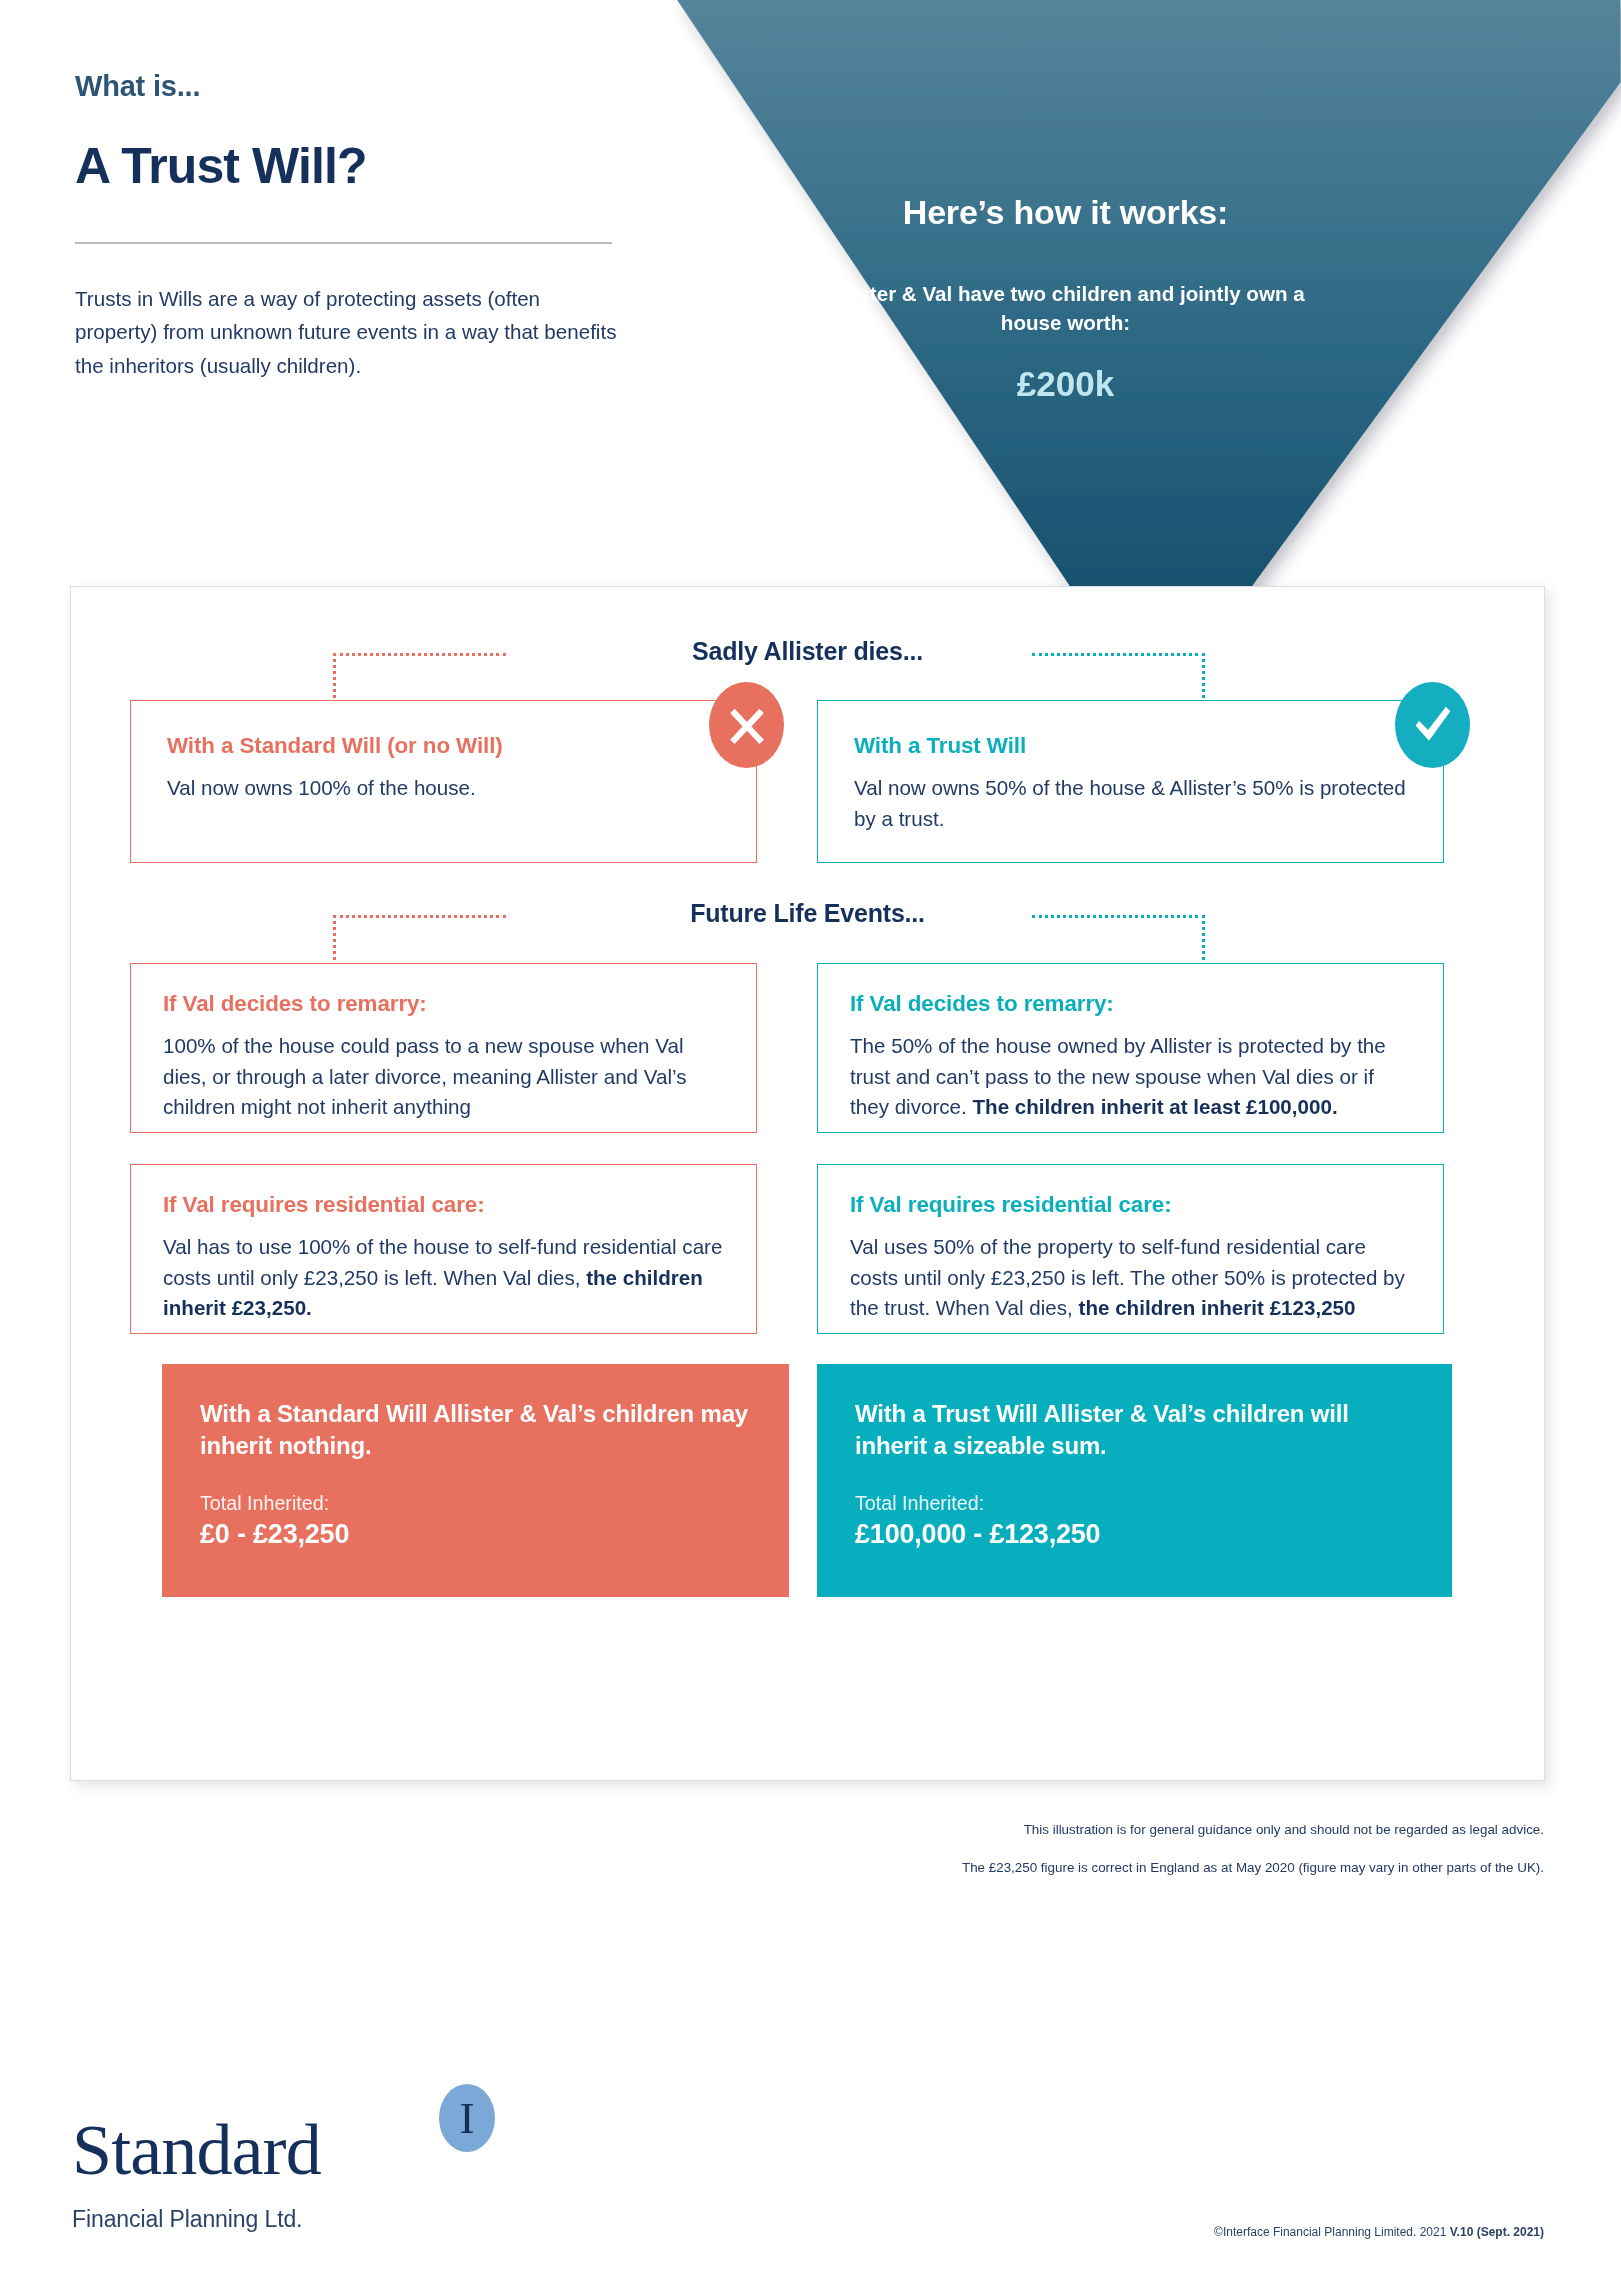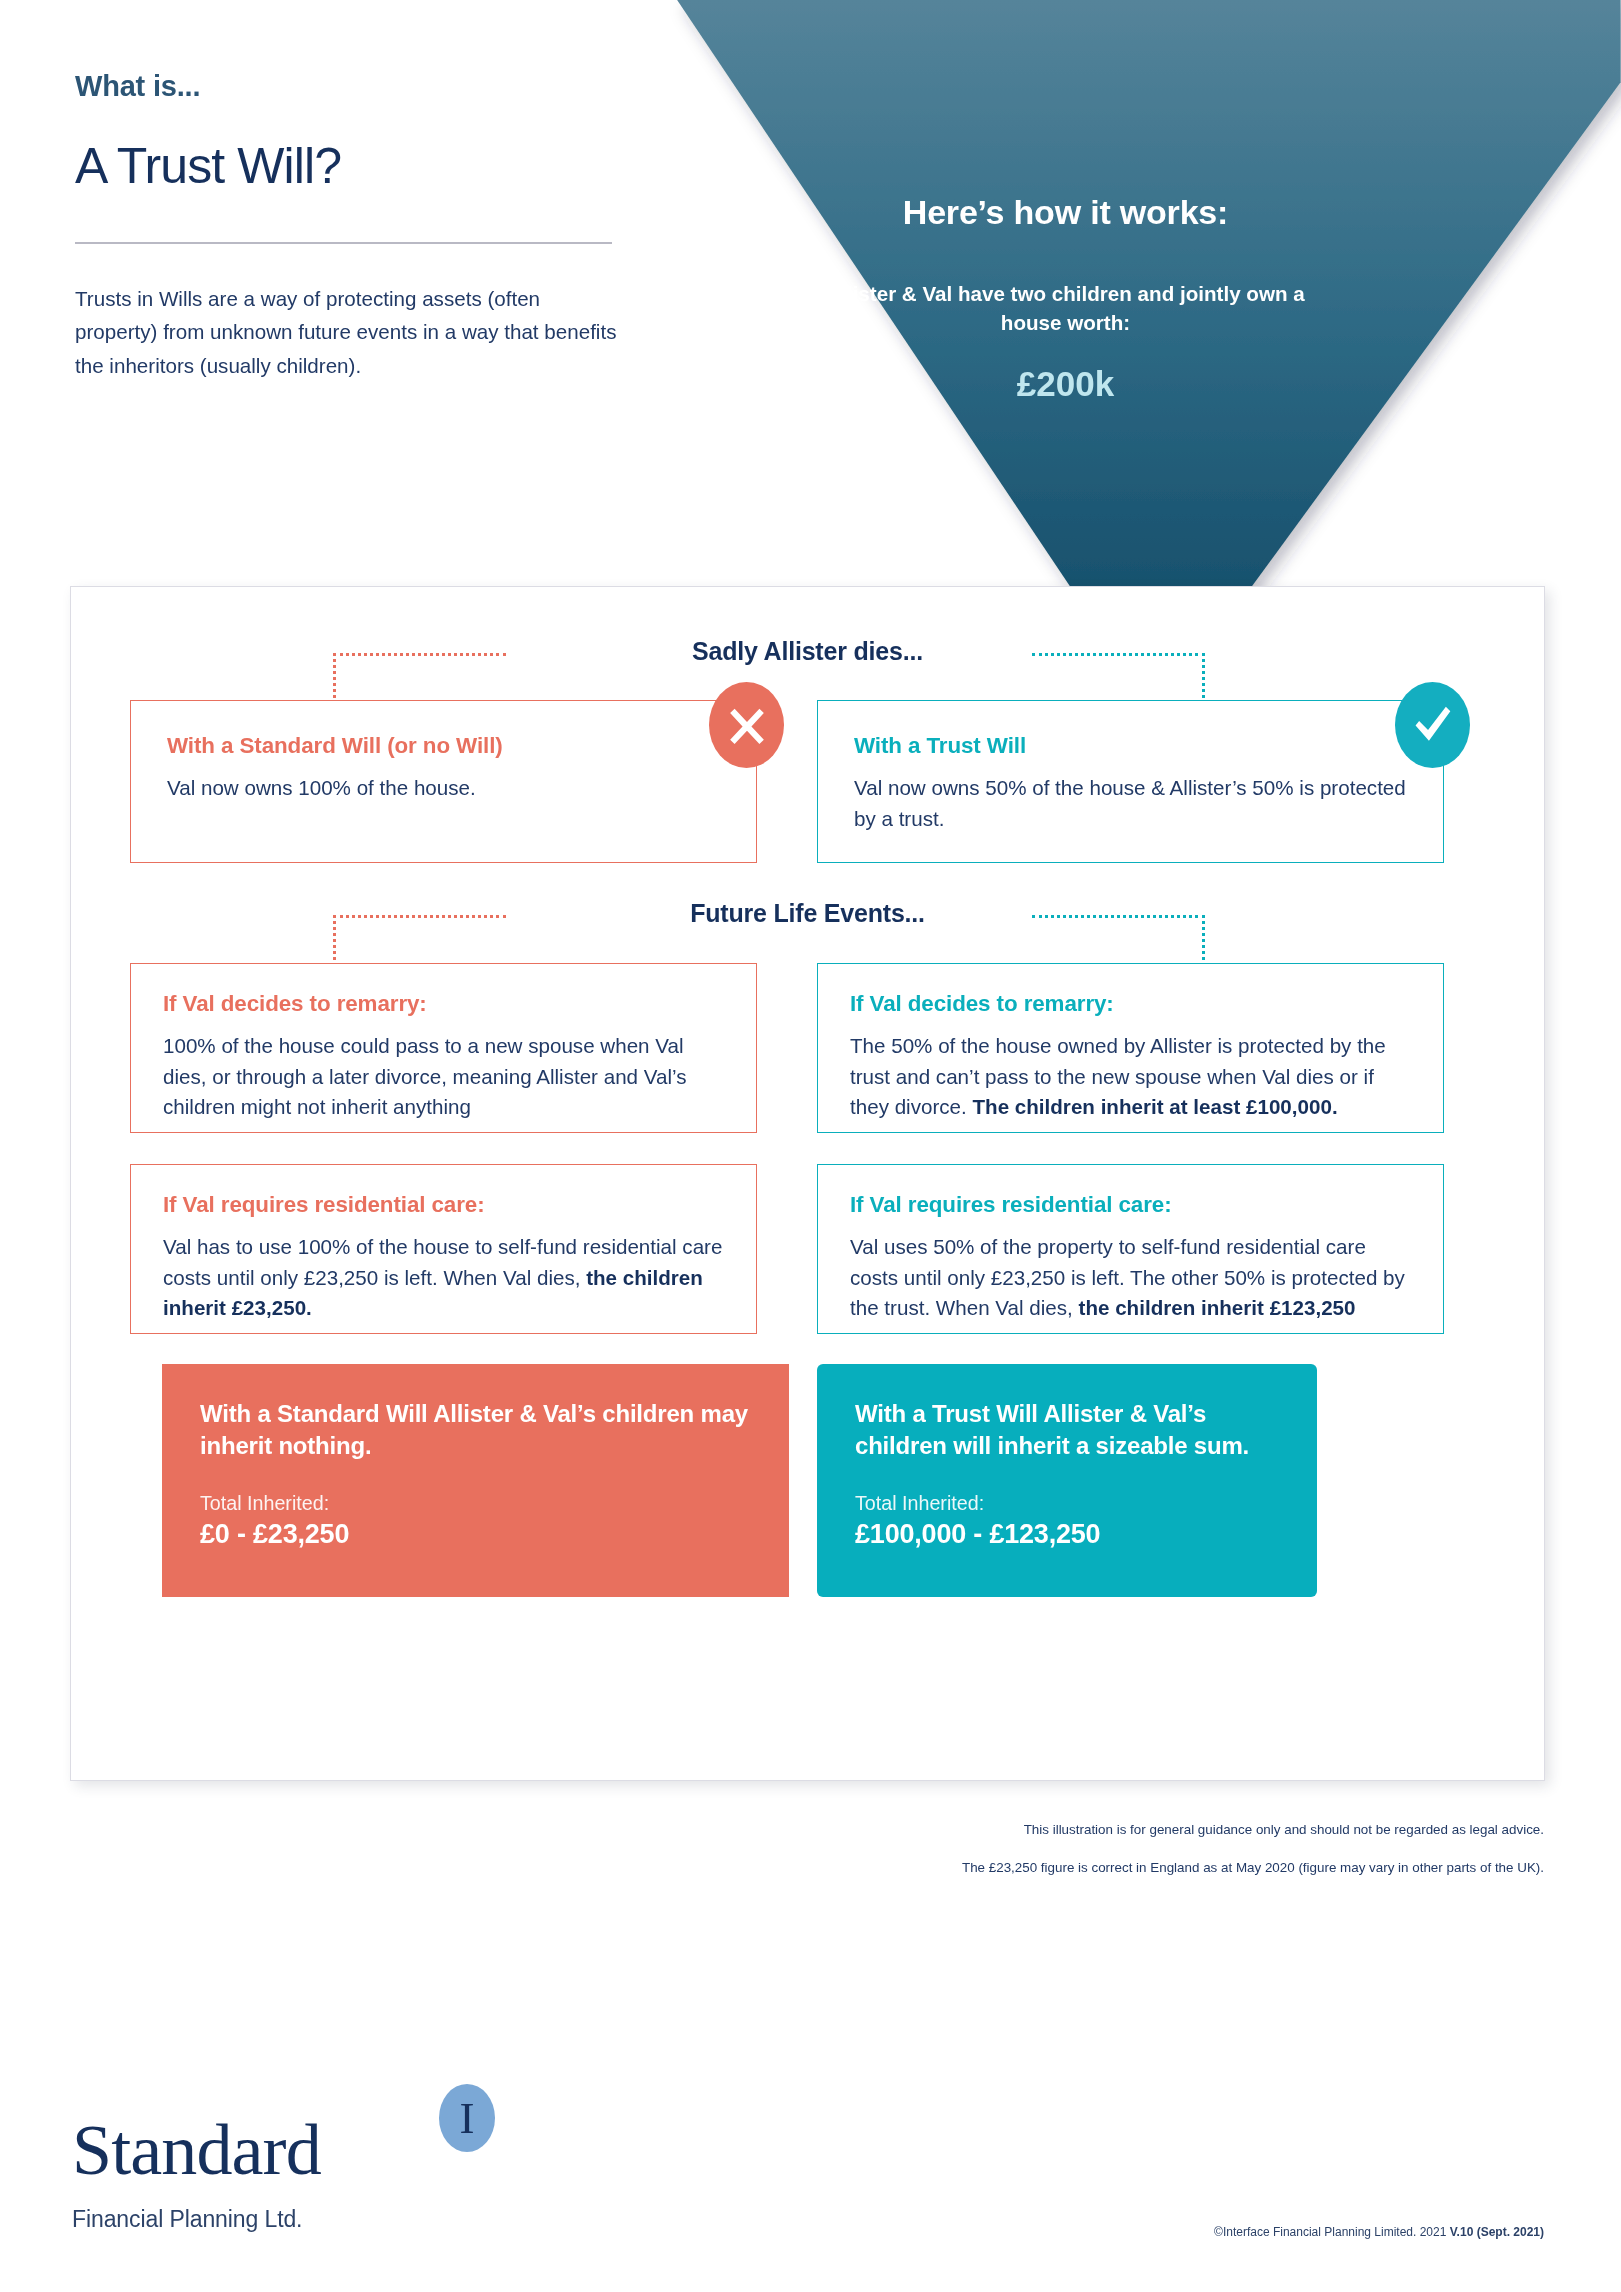--- a/index.html
+++ b/index.html
@@ -67,21 +67,21 @@
   .intro-kicker {
     color: #2c5575;
     font-size: 29px;
     font-weight: bold;
     margin: 0 0 34px 0;
     letter-spacing: -0.2px;
   }
   .intro-title {
     color: #16305c;
     font-size: 50px;
-    font-weight: normal;
+    font-weight: bold;
     margin: 12px 0 47px 0;
     letter-spacing: -0.9px;
   }
   .intro-rule {
     width: 537px;
     height: 1.8px;
     background: #b9b9c4;
     margin: 0 0 38px 0;
   }
   .intro-body {
@@ -376,21 +376,21 @@
         <p class="obox-body"><span>Val uses 50% of the property to self-fund residential care costs until only £23,250 is left. The other 50% is protected by the trust. When Val dies, </span><b>the children inherit £123,250</b></p>
       </div>
     </div>
 
     <div class="fbox coral" style="left:59px; top:777px; width:627px; height:233px;margin-left:32px;">
       <p class="fbox-head">With a Standard Will Allister &amp; Val’s children may inherit nothing.</p>
       <p class="fbox-label">Total Inherited:</p>
       <p class="fbox-value">£0 - £23,250</p>
     </div>
 
-    <div class="fbox teal" style="left:746px; top:777px; width:500px; height:233px;border-radius:6px;">
+    <div class="fbox teal" style="left:746px; top:777px; width:635px; height:233px;">
       <p class="fbox-head">With a Trust Will Allister &amp; Val’s children will inherit a sizeable sum.</p>
       <p class="fbox-label">Total Inherited:</p>
       <p class="fbox-value">£100,000 - £123,250</p>
     </div>
 
   </div>
 
   <div class="disclaimer">
     <p>This illustration is for general guidance only and should not be regarded as legal advice.</p>
     <p>The £23,250 figure is correct in England as at May 2020 (figure may vary in other parts of the UK).</p>

